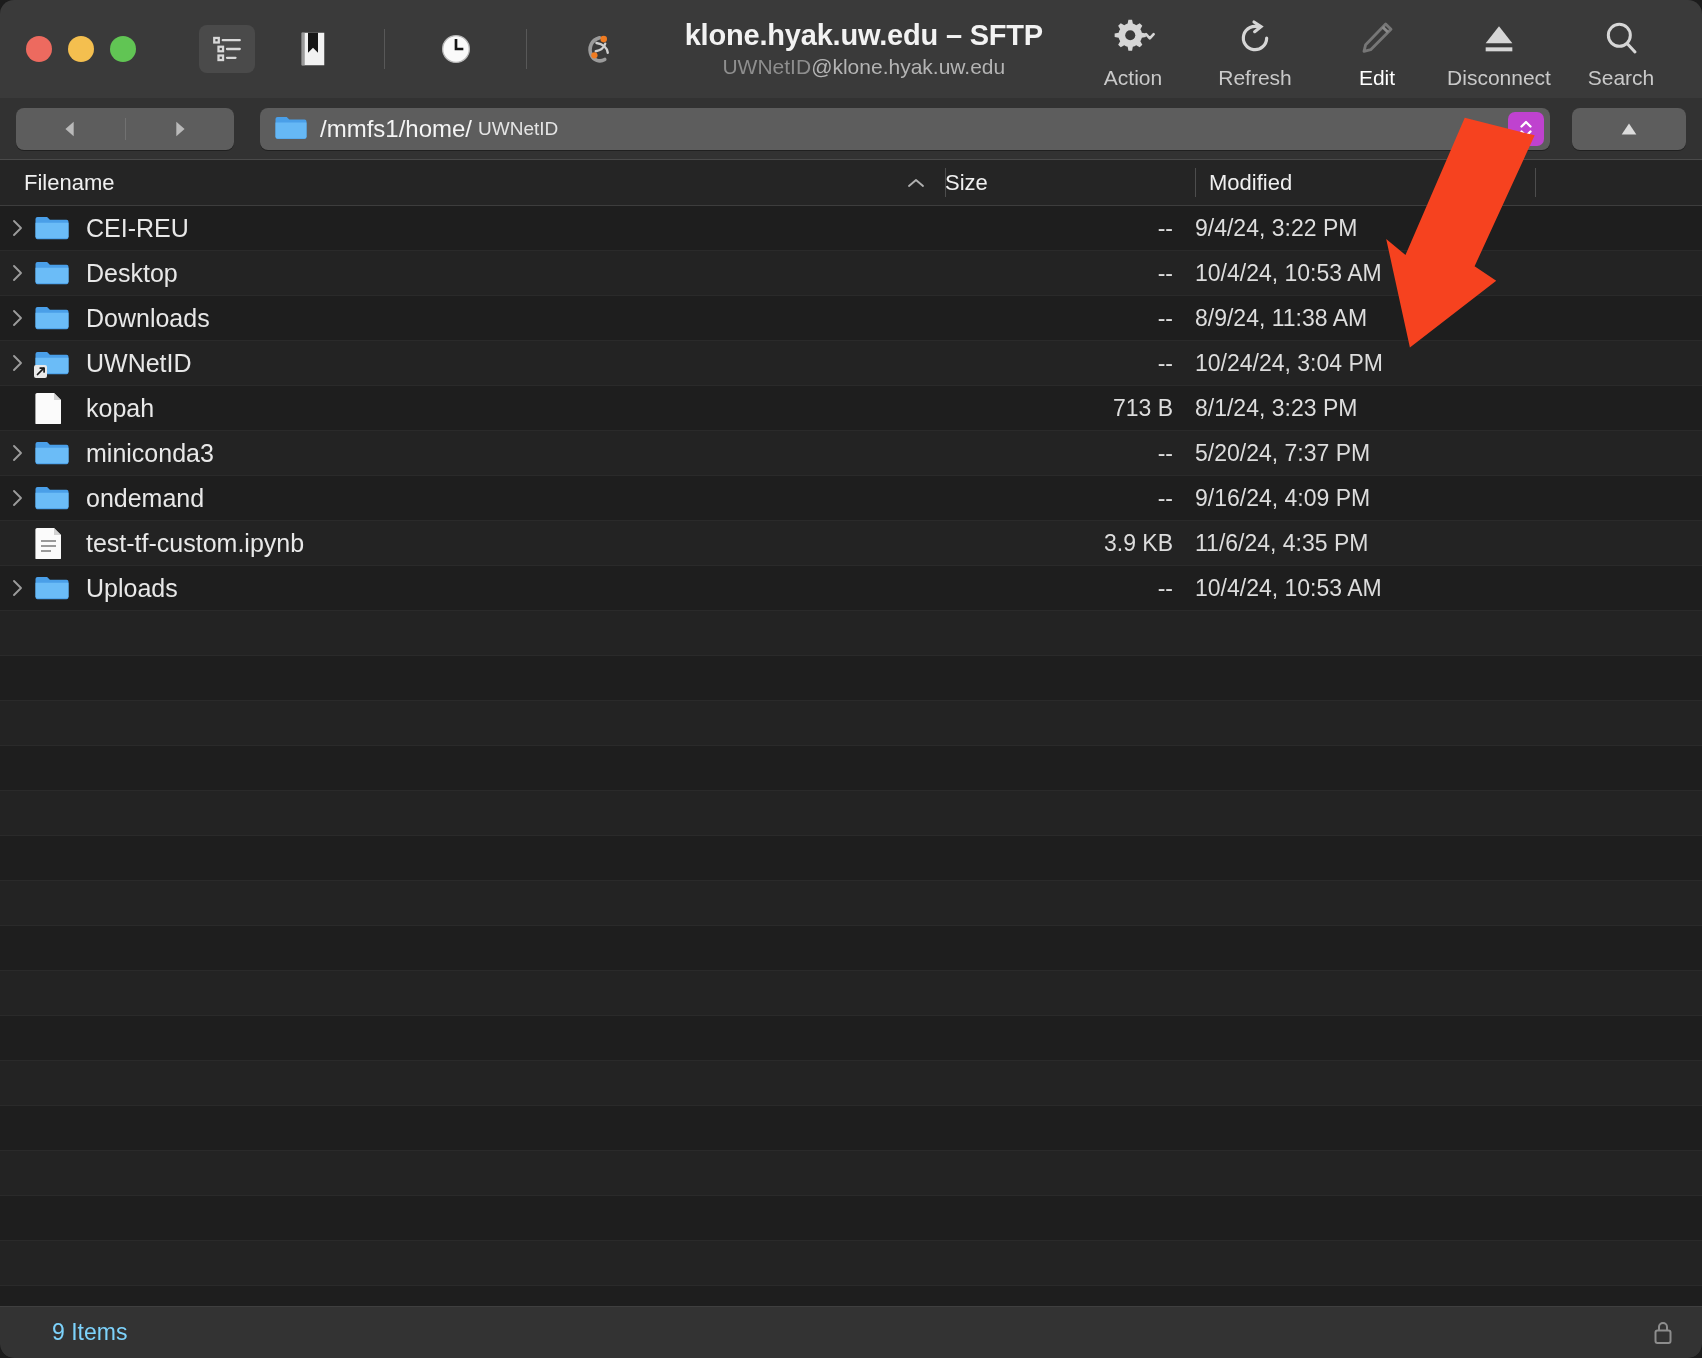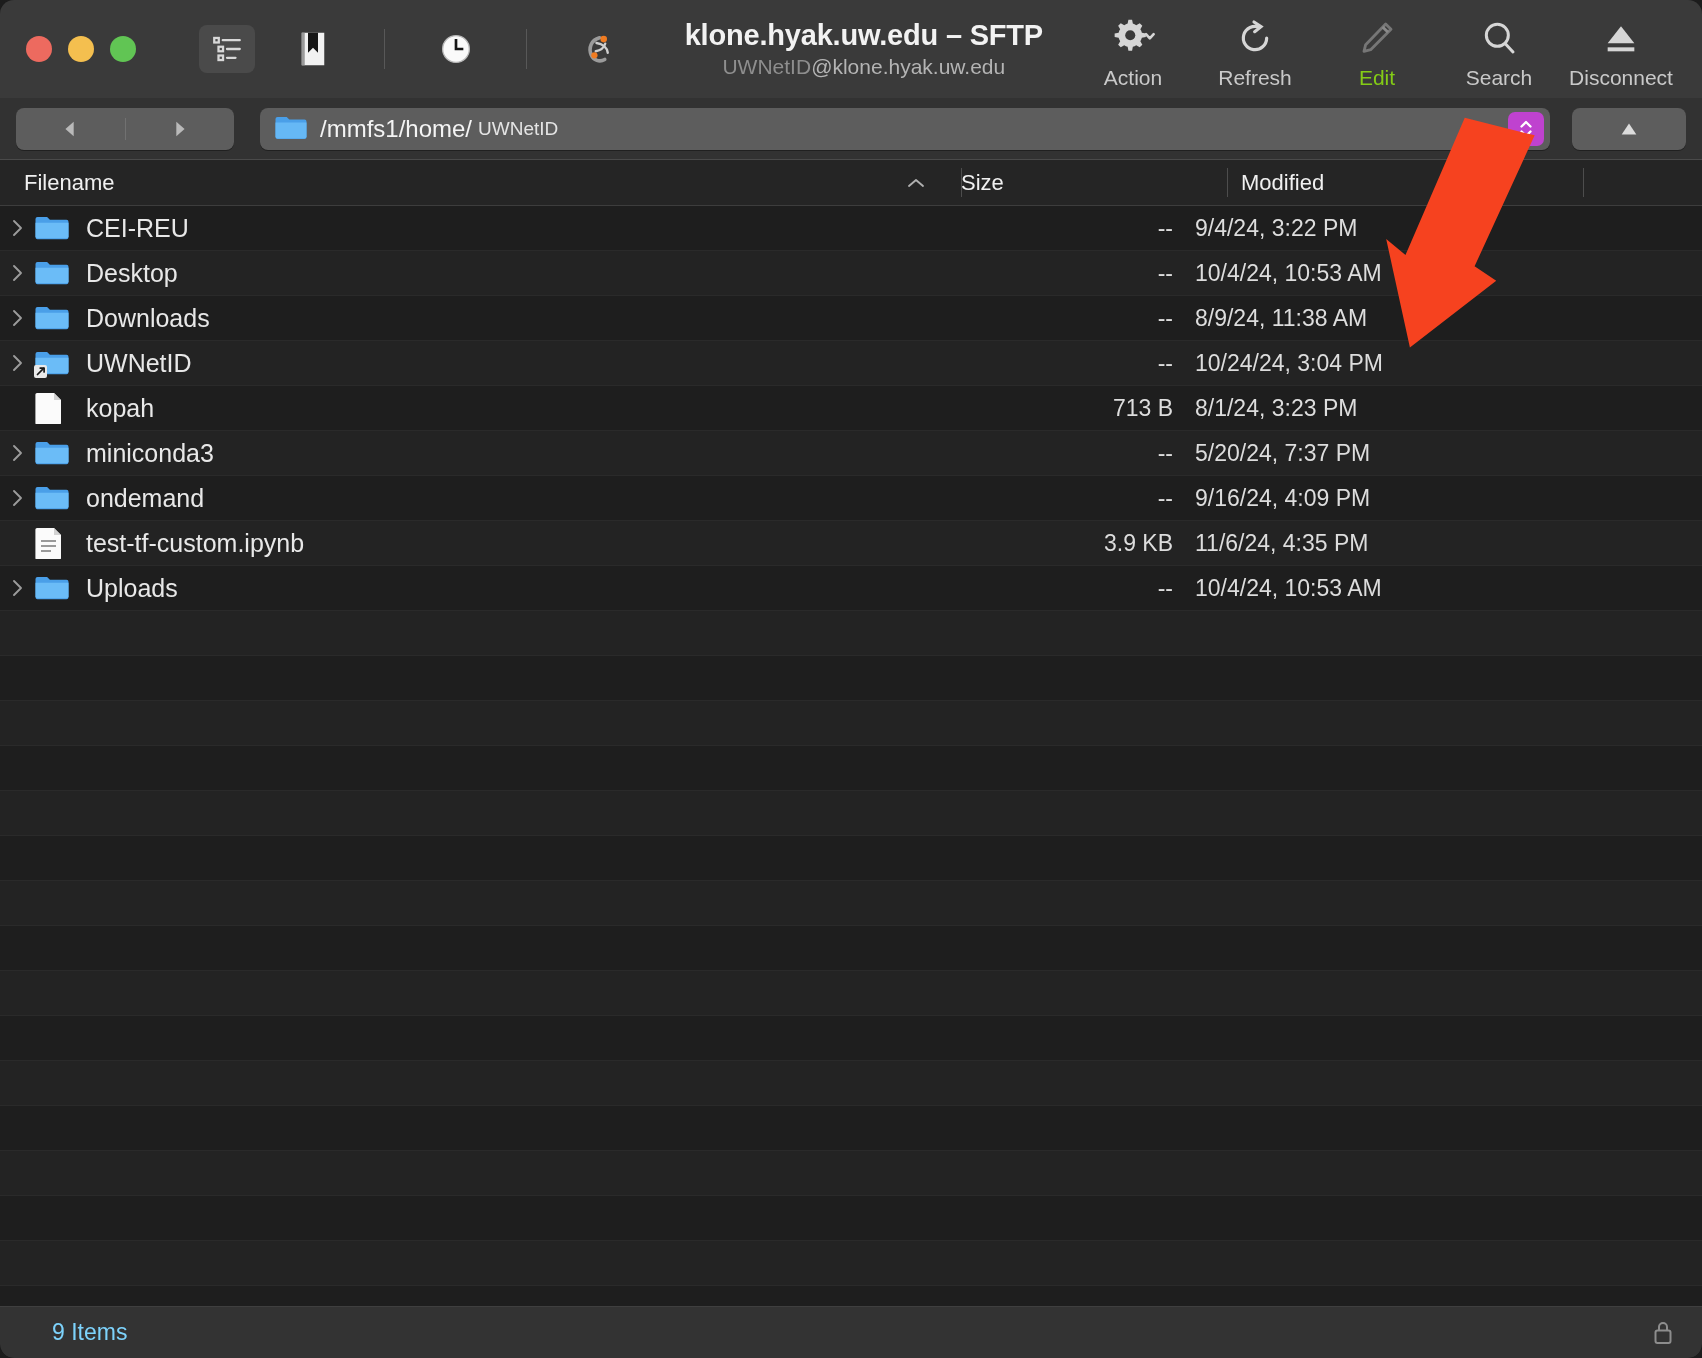--- a/index.html
+++ b/index.html
@@ -115,21 +115,21 @@
     height: 44px;
     display: flex;
     align-items: center;
     justify-content: center;
   }
   .tool-item .tlabel {
     font-size: 21px;
     color: #c9c9c9;
     white-space: nowrap;
   }
-  .tool-item.disabled .tlabel { color: #84cc16; }
+  .tool-item.disabled .tlabel { color: #ffffff; }
 
   
   .pathbar {
     height: 62px;
     background: #323232;
     flex: 0 0 auto;
     display: flex;
     align-items: center;
     padding: 0 16px;
     box-sizing: border-box;
@@ -211,21 +211,20 @@
   
   .colhead {
     height: 46px;
     background: #252525;
     flex: 0 0 auto;
     display: flex;
     align-items: center;
     border-bottom: 1px solid #3d3d3d;
     box-sizing: border-box;
     position: relative;
-    gap: 16px;
   }
   .ch {
     color: #f0f0f0;
     font-size: 22px;
     position: relative;
     box-sizing: border-box;
     height: 100%;
     display: flex;
     align-items: center;
   }
@@ -434,36 +433,36 @@
           <svg width="40" height="40" viewBox="0 0 24 24" fill="none" stroke="#767676" stroke-width="1.7" stroke-linejoin="round">
             <path d="M17.2 3.6 l3.2 3.2 L8.2 19 l-4 1 l1-4 Z"></path>
             <path d="M15.4 5.4 l3.2 3.2" stroke="#8a8a8a"></path>
           </svg>
         </span>
         <span class="tlabel">Edit</span>
       </div>
 
       <div class="tool-item">
         <span class="glyph">
+          <svg width="40" height="40" viewBox="0 0 24 24">
+            <path d="M12 5 L20 15.2 L4 15.2 Z" fill="#d6d6d6"></path>
+            <rect x="4" y="17.6" width="16" height="2.4" fill="#d6d6d6"></rect>
+          </svg>
+        </span>
+        <span class="tlabel">Disconnect</span>
+      </div>
+
+      <div class="tool-item">
+        <span class="glyph">
           <svg width="40" height="40" viewBox="0 0 24 24" fill="none" stroke="#d6d6d6" stroke-width="1.8" stroke-linecap="round">
             <circle cx="11" cy="10.4" r="6.6"></circle>
             <line x1="15.8" y1="15.4" x2="20.4" y2="20.4"></line>
           </svg>
         </span>
         <span class="tlabel">Search</span>
-      </div>
-
-      <div class="tool-item">
-        <span class="glyph">
-          <svg width="40" height="40" viewBox="0 0 24 24">
-            <path d="M12 5 L20 15.2 L4 15.2 Z" fill="#d6d6d6"></path>
-            <rect x="4" y="17.6" width="16" height="2.4" fill="#d6d6d6"></rect>
-          </svg>
-        </span>
-        <span class="tlabel">Disconnect</span>
       </div>
 
     </div>
   </div>
 
   <div class="pathbar">
 
     <div class="navgroup">
       <div class="half">
         <svg width="22" height="22" viewBox="0 0 24 24">

